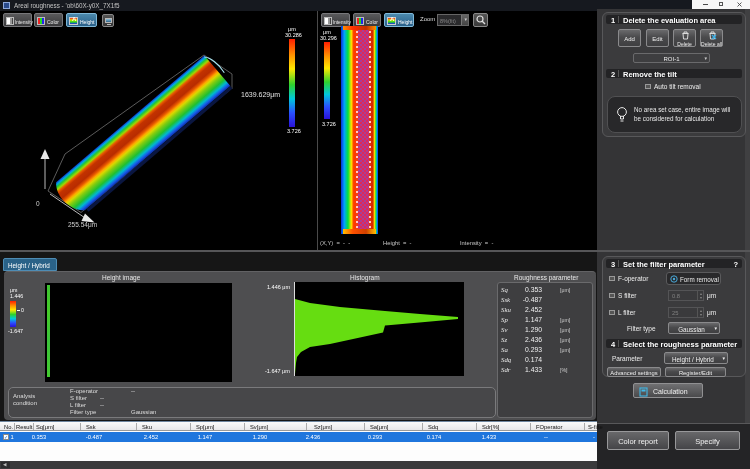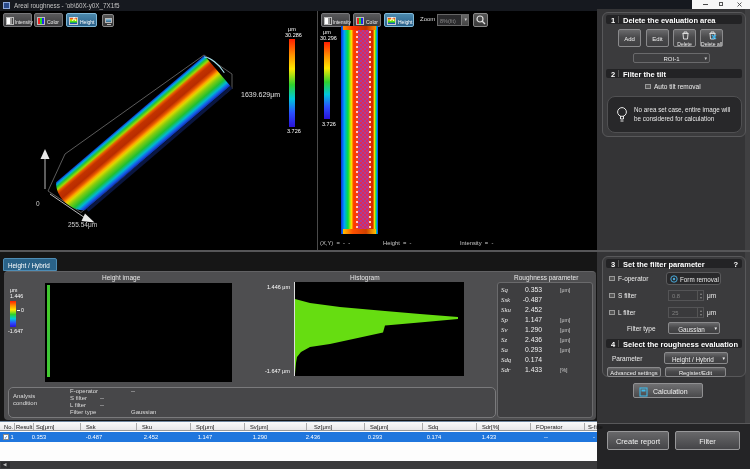--- a/index.html
+++ b/index.html
@@ -191,21 +191,21 @@
       </svg>
     <span class="t" style="left:50%;top:10.5px;transform:translateX(-50%);font-size:5px;">Delete all</span>
   </div>
   <div class="abs" style="left:633px;top:53px;width:77px;height:10px;background:#3e3e40;border:1px solid #6a6a6c;border-radius:2px;box-sizing:border-box;">
     <span class="t" style="left:50%;top:1.5px;transform:translateX(-50%);font-size:6px;color:#eee;">ROI-1</span>
     <span class="t" style="right:2px;top:1px;font-size:5px;color:#ccc;">▾</span>
   </div>
   <div class="hdr" style="left:606px;top:69px;width:136px;height:9px;">
     <span class="t" style="left:5px;top:0.5px;">2</span>
     <span class="abs" style="left:12px;top:1px;width:1px;height:7px;background:#555;"></span>
-    <span class="t" style="left:17px;top:0.5px;">Filter the tilt</span>
+    <span class="t" style="left:17px;top:0.5px;">Remove the tilt</span>
   </div>
   <div class="abs" style="left:645px;top:83.5px;width:5.5px;height:5.5px;background:#555;border:1px solid #999;box-sizing:border-box;"></div>
   <div class="t" style="left:654px;top:83px;font-size:6.5px;color:#eee;">Auto tilt removal</div>
   <div class="abs" style="left:607px;top:96px;width:135px;height:37px;background:#28282a;border:1px solid #505052;border-radius:8px;box-sizing:border-box;">
     <svg width="12" height="18" viewBox="0 0 12 18" style="position:absolute;left:8px;top:9px;">
         <circle cx="6" cy="6" r="4.4" fill="none" stroke="#e8e8e8" stroke-width="1"></circle>
         <path d="M4.5,10 L4.5,13 L7.5,13 L7.5,10" fill="none" stroke="#e8e8e8" stroke-width="1"></path>
         <path d="M4.5,15 L7.5,15" stroke="#e8e8e8" stroke-width="1"></path>
       </svg>
     <div class="t" style="left:26px;top:9px;font-size:6.3px;color:#e8e8e8;">No area set case, entire image will</div>
@@ -247,21 +247,21 @@
   </div>
   <div class="t" style="left:707px;top:309px;font-size:6.5px;color:#eee;">μm</div>
   <div class="t" style="left:627px;top:325px;font-size:6.5px;color:#eee;">Filter type</div>
   <div class="btn" style="left:668px;top:322px;width:52px;height:12px;">
     <span class="t" style="left:45%;top:2.5px;transform:translateX(-50%);font-size:6.3px;">Gaussian</span>
     <span class="t" style="right:2px;top:1.5px;font-size:5px;">▾</span>
   </div>
   <div class="hdr" style="left:606px;top:339px;width:136px;height:9px;">
     <span class="t" style="left:5px;top:0.5px;">4</span>
     <span class="abs" style="left:12px;top:1px;width:1px;height:7px;background:#555;"></span>
-    <span class="t" style="17px;top:0.5px;left:17px;">Select the roughness evaluation</span>
+    <span class="t" style="17px;top:0.5px;left:17px;">Select the roughness parameter</span>
   </div>
   <div class="t" style="left:612px;top:355px;font-size:6.5px;color:#eee;">Parameter</div>
   <div class="btn" style="left:664px;top:352px;width:64px;height:12px;">
     <span class="t" style="left:45%;top:2.5px;transform:translateX(-50%);font-size:6.3px;">Height / Hybrid</span>
     <span class="t" style="right:2px;top:1.5px;font-size:5px;">▾</span>
   </div>
   <div class="btn" style="left:607px;top:367px;width:54px;height:10px;">
       <span class="t" style="left:50%;top:2px;transform:translateX(-50%);font-size:5.8px;">Advanced settings</span>
     </div>
   <div class="btn" style="left:665px;top:367px;width:61px;height:10px;">
@@ -271,24 +271,24 @@
   <div class="btn" style="left:633px;top:383px;width:70px;height:15px;background:linear-gradient(#707072,#4a4a4c);border-color:#909092;">
     <svg width="10" height="10" viewBox="0 0 10 10" style="position:absolute;left:5px;top:2.5px;">
         <rect x="1" y="1" width="7" height="8" fill="none" stroke="#40b8e8" stroke-width="1.1"></rect>
         <rect x="2.5" y="2.5" width="4" height="2" fill="#40b8e8"></rect>
       </svg>
     <span class="t" style="left:19px;top:4px;font-size:7px;">Calculation</span>
   </div>
 
   <div class="abs" style="left:597px;top:423px;width:153px;height:46px;background:#242426;border-top:1px solid #58585a;box-sizing:border-box;"></div>
   <div class="btn" style="left:607px;top:431px;width:62px;height:19px;background:linear-gradient(#68686a,#454548);border-color:#98989a;">
-      <span class="t" style="left:50%;top:5px;transform:translateX(-50%);font-size:7.5px;">Create report</span>
+      <span class="t" style="left:50%;top:5px;transform:translateX(-50%);font-size:7.5px;">Color report</span>
     </div>
   <div class="btn" style="left:675px;top:431px;width:65px;height:19px;background:linear-gradient(#68686a,#454548);border-color:#98989a;">
-      <span class="t" style="left:50%;top:5px;transform:translateX(-50%);font-size:7.5px;">Filter</span>
+      <span class="t" style="left:50%;top:5px;transform:translateX(-50%);font-size:7.5px;">Specify</span>
     </div>
 
   <div class="abs" id="bottom" style="left:0;top:250px;width:597px;height:172px;background:#161616;"></div>
 
   <div class="abs" style="left:0;top:250px;width:750px;height:2px;background:#565658;"></div>
 
   <div class="abs" style="left:3px;top:258px;width:54px;height:13px;background:#2a6288;border:1px solid #4e8cb4;border-radius:2px 2px 0 0;box-sizing:border-box;">
     <span class="t" style="left:4px;top:2.5px;font-size:6.3px;color:#fff;">Height / Hybrid</span>
   </div>
 

